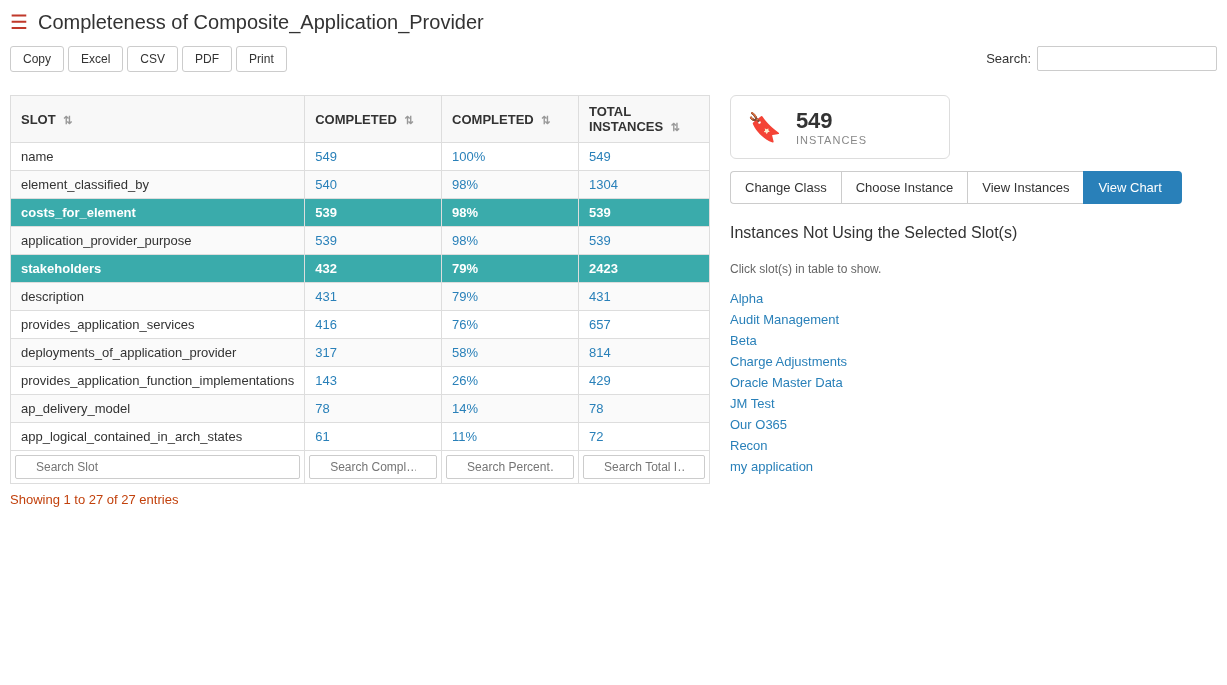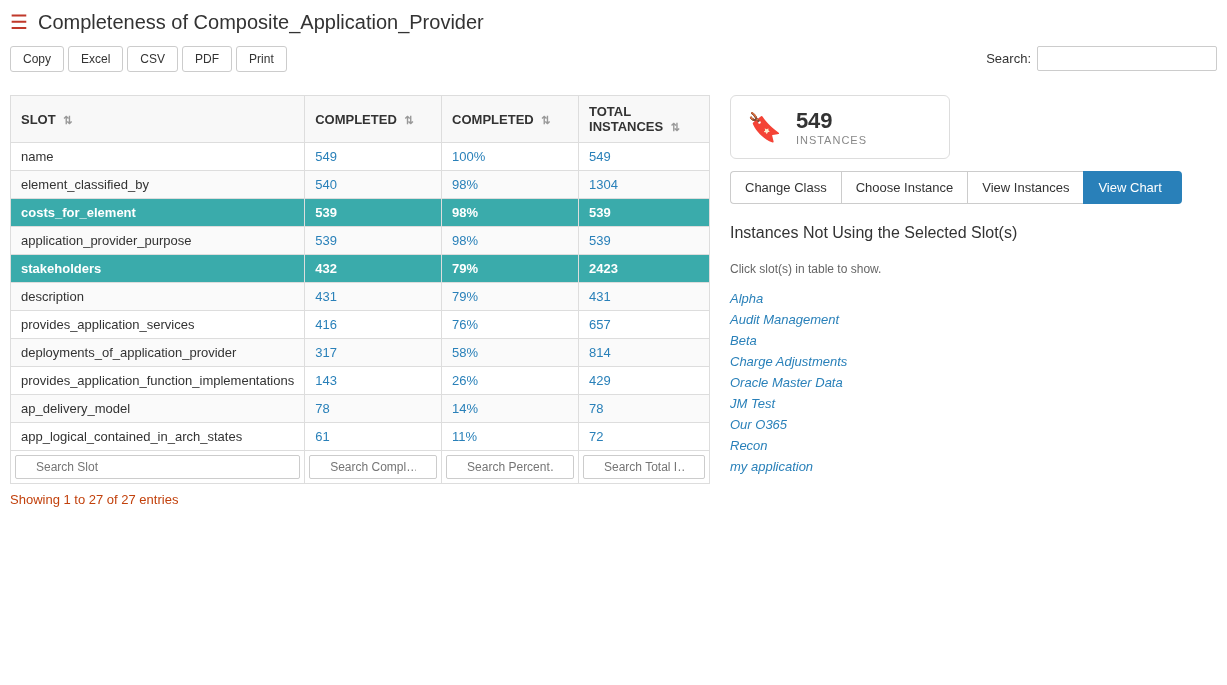--- a/index.html
+++ b/index.html
@@ -103,21 +103,20 @@
     .action-tab:first-child { border-radius: 4px 0 0 4px; }
     .action-tab:last-child { border-radius: 0 4px 4px 0; }
 
     .panel-title { font-size: 16px; font-weight: 500; color: #333; margin-bottom: 20px; }
     .panel-subtitle { font-size: 12px; color: #666; margin-bottom: 12px; }
 
     .instance-list { list-style: none; }
     .instance-list li {
       padding: 3px 0;
       font-size: 13px;
-      font-style: italic;
     }
     .instance-list li a { color: #2980b9; text-decoration: none; }
 
     
     ::-webkit-scrollbar { width: 8px; }
     ::-webkit-scrollbar-track { background: #f1f1f1; }
     ::-webkit-scrollbar-thumb { background: #ccc; border-radius: 4px; }
   </style>
 </head>
 <body>

